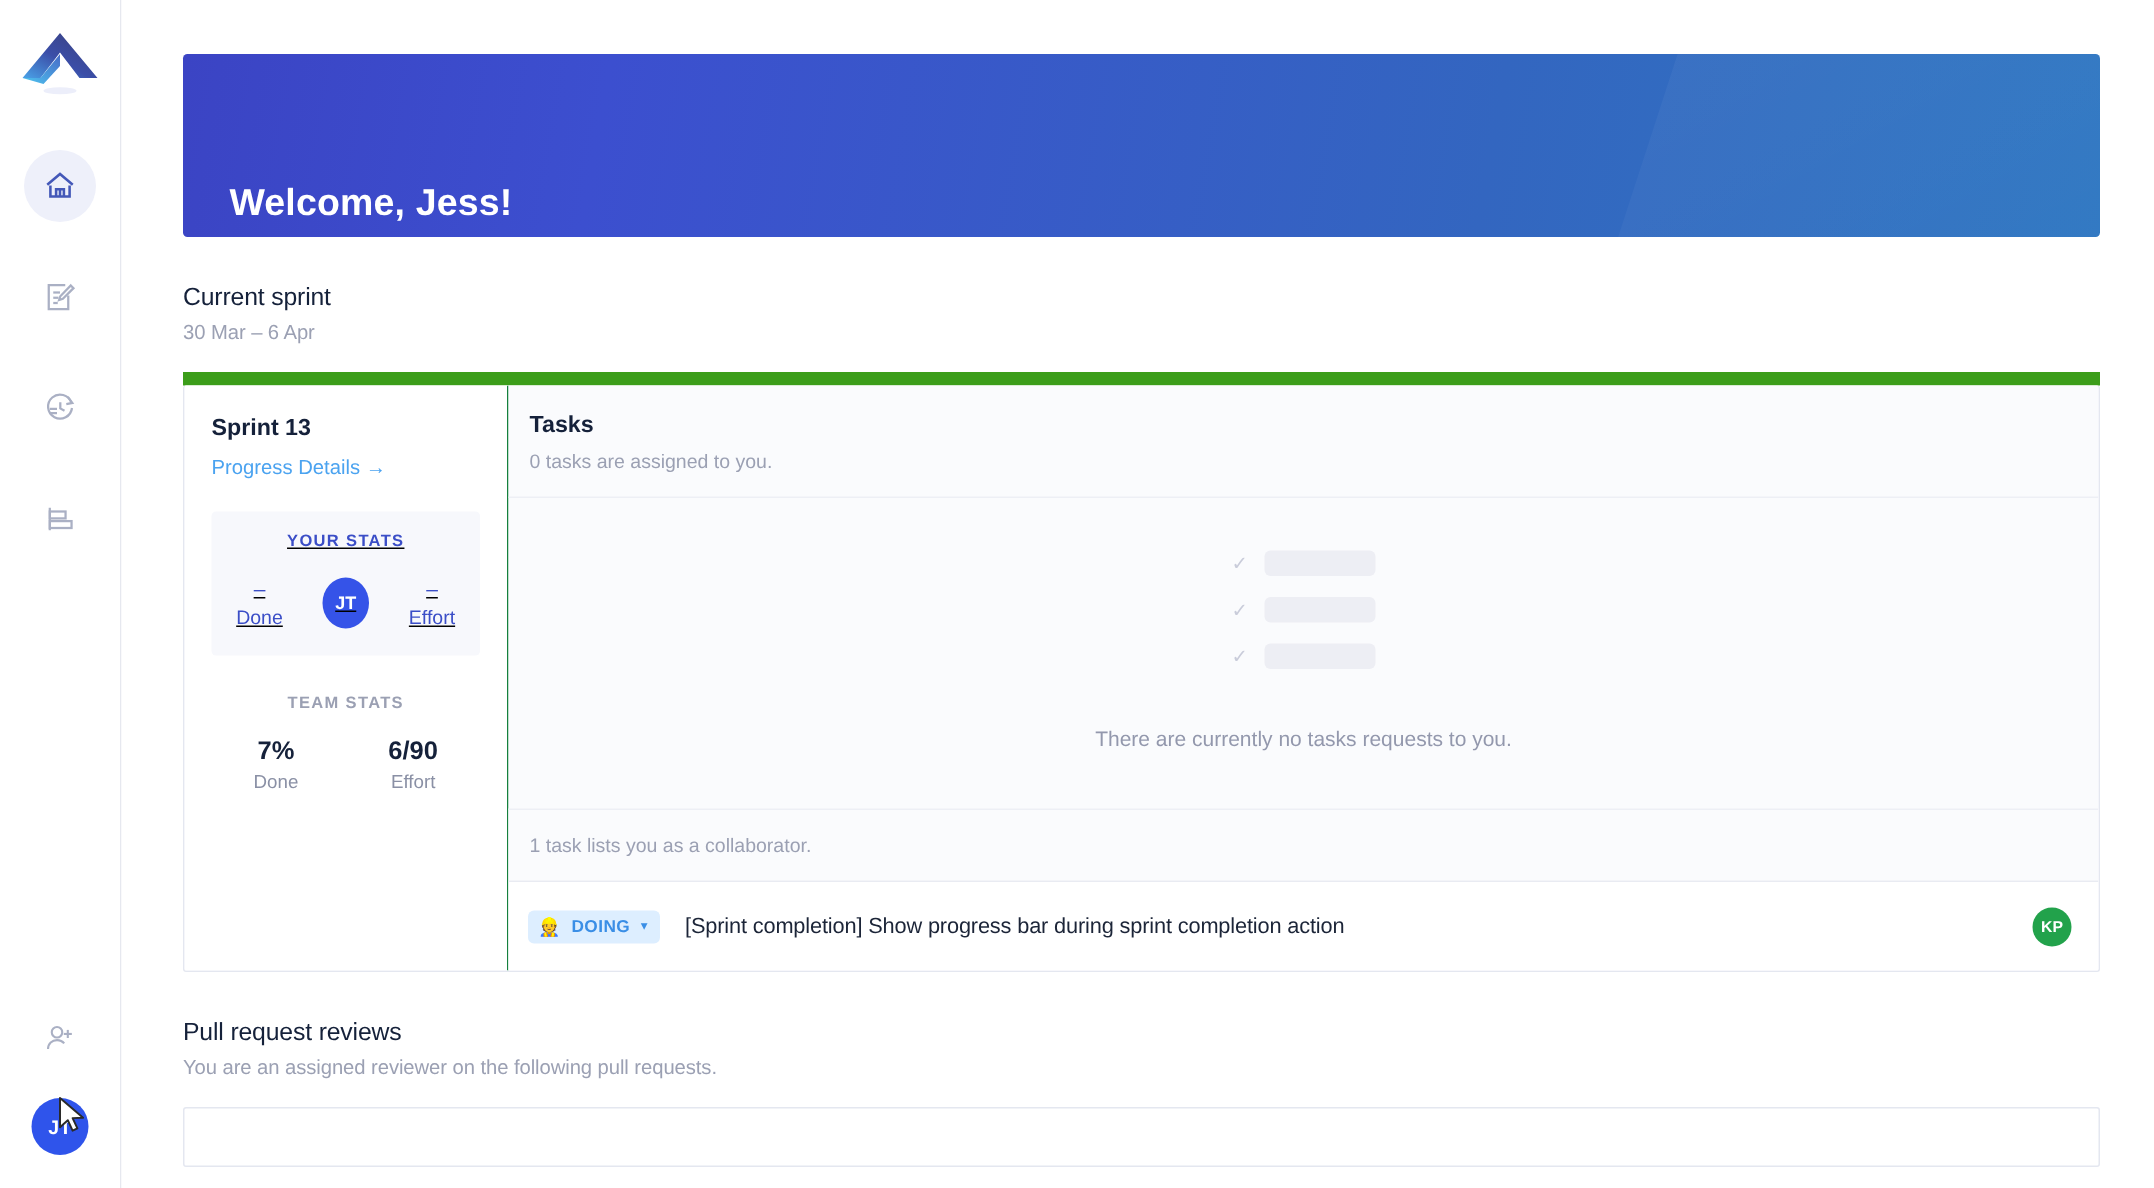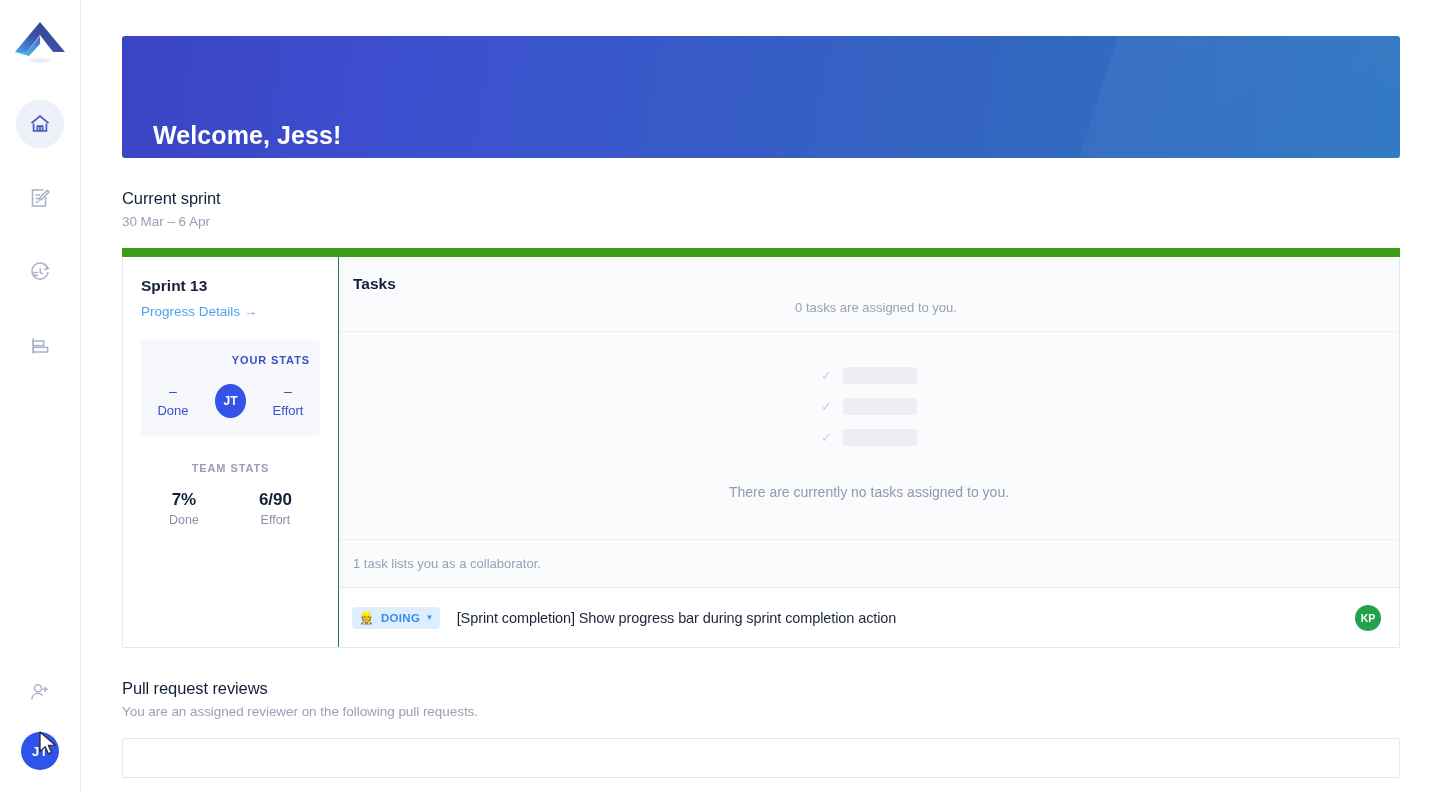--- a/index.html
+++ b/index.html
@@ -95,21 +95,22 @@
   }
   .sprint-name { font-size: 15.5px; font-weight: 700; color: #15213a; }
   .progress-link {
     margin-top: 9px; font-size: 13.5px; color: #4ba3f0; cursor: pointer;
     display: inline-block;
   }
 
   .your-stats {
     margin-top: 20px; background: #f7f8fc;
     border-radius: 3px; padding: 14px 10px 18px 10px;
-    text-align: right;
+    text-align: center;
+    text-decoration: underline;
   }
   .stats-caption {
     font-size: 11px; font-weight: 700; letter-spacing: .9px;
     color: #3b4ec7;
   }
   .stats-caption.team { color: #9ba0b3; margin-top: 26px; text-align:center; }
   .your-stats-row {
     margin-top: 18px;
     display: flex; align-items: center; justify-content: center; gap: 20px;
   }
@@ -127,21 +128,21 @@
   .team-col { display:flex; flex-direction: column; align-items: center; }
   .team-val { font-size: 17px; font-weight: 700; color: #15213a; }
   .team-lbl { font-size: 12.5px; color: #8a90a5; margin-top: 3px; }
 
   .sprint-right { flex: 1 1 auto; background: #fafbfd; display: flex; flex-direction: column; }
   .tasks-head {
     padding: 18px 0 16px 14px;
     border-bottom: 1px solid #edeff5;
   }
   .tasks-title { font-size: 15.5px; font-weight: 700; color: #15213a; }
-  .tasks-sub { font-size: 13px; color: #9ba0b3; margin-top: 7px; text-align: center; }
+  .tasks-sub { font-size: 13px; color: #9ba0b3; margin-top: 7px; }
 
   .empty-zone {
     flex: 1 1 auto; display: flex; flex-direction: column;
     align-items: center; justify-content: center; padding: 26px 0 30px 0;
   }
   .skeleton-rows { display: flex; flex-direction: column; gap: 14px; }
   .skel-row { display: flex; align-items: center; gap: 11px; }
   .skel-check { color: #c9ccda; font-size: 13px; }
   .skel-bar { width: 74px; height: 17px; border-radius: 4px; background: #edeef4; }
   .empty-msg { margin-top: 38px; font-size: 14px; color: #9398ad; }
@@ -325,21 +326,21 @@
               </div>
               <div class="skel-row">
                 <span class="skel-check">✓</span>
                 <span class="skel-bar"></span>
               </div>
               <div class="skel-row">
                 <span class="skel-check">✓</span>
                 <span class="skel-bar"></span>
               </div>
             </div>
-            <div class="empty-msg">There are currently no tasks assigned to you.</div>
+            <div class="empty-msg">There are currently no tasks requests to you.</div>
           </div>
 
           <div class="collab-bar">1 task lists you as a collaborator.</div>
 
           <div class="task-row">
             <div class="status-badge">
               <span class="badge-emoji">👷</span>
               <span class="badge-text">DOING</span>
               <span class="badge-caret">▾</span>
             </div>

